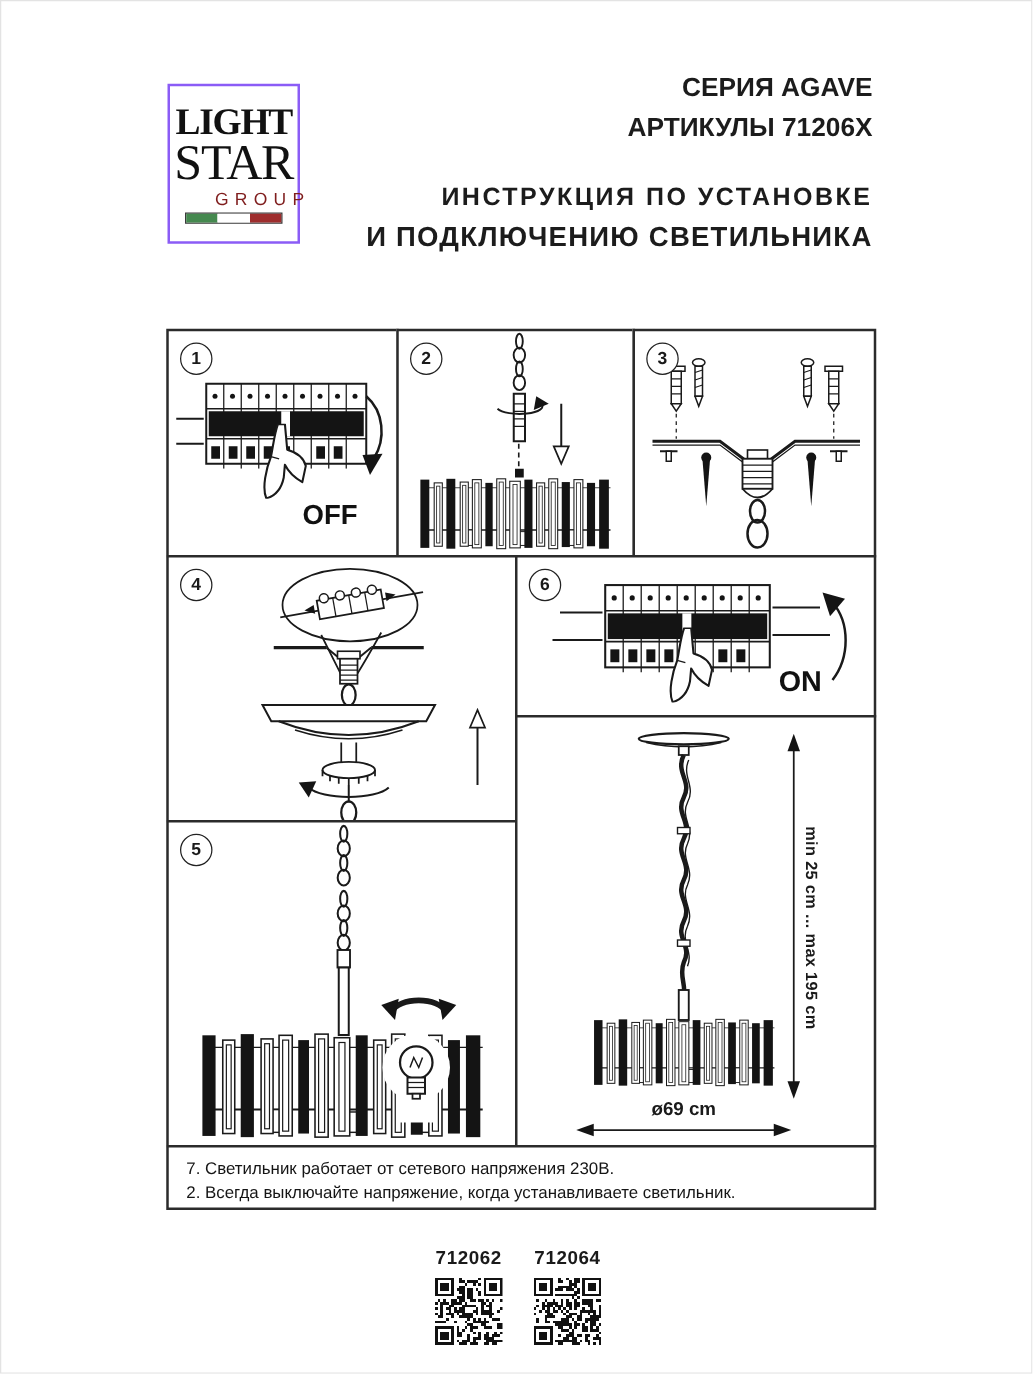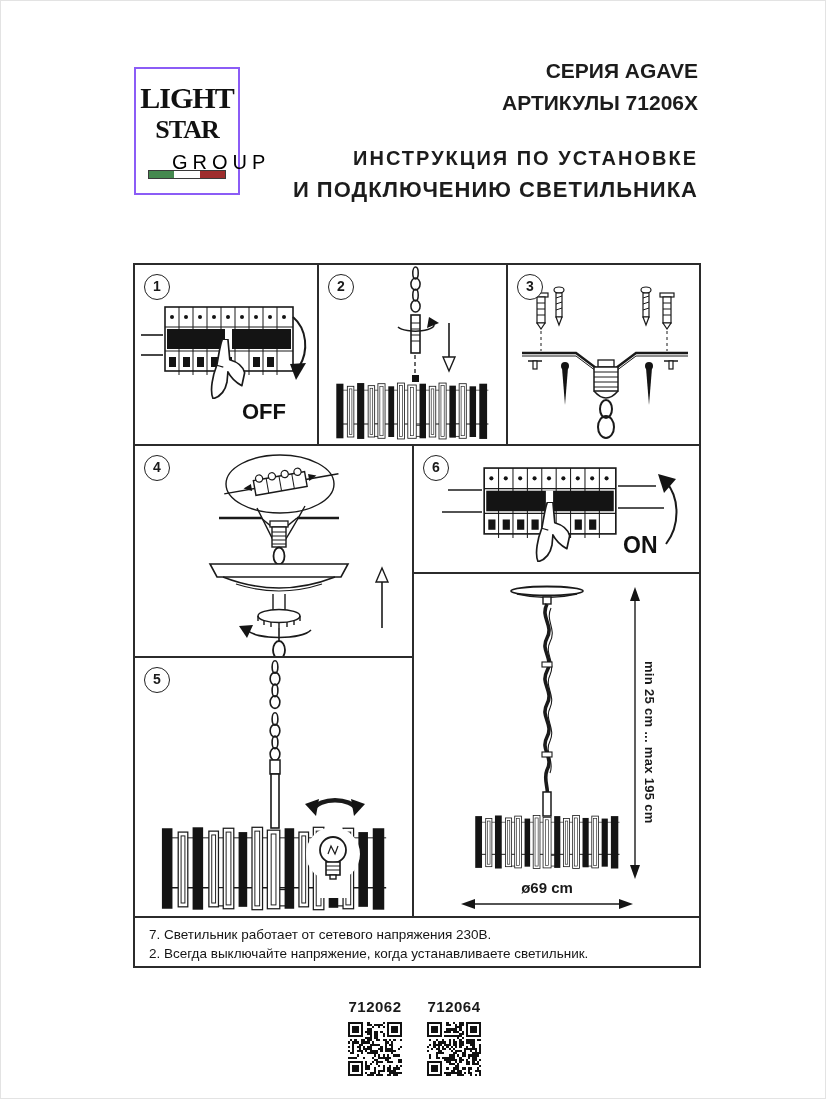--- a/index.html
+++ b/index.html
@@ -10,23 +10,23 @@
     border:1px solid #e3e3e3; overflow:hidden;
   }
   
   .logo-box {
     position:absolute; left:133px; top:66px; width:106px; height:128px;
     border:2px solid #8b5cf6; background:#fff; text-align:center;
   }
   .logo-word1 { display:block; margin-top:14px; font-family:"Liberation Serif","DejaVu Serif",serif;
     font-weight:bold; font-size:30px; line-height:30px; letter-spacing:-1px; color:#111; }
   .logo-word2 { display:block; font-family:"Liberation Serif","DejaVu Serif",serif;
-    font-weight:bold; font-size:26px; line-height:33px; letter-spacing:-1px; color:#111; }
-  .logo-word3 { display:block; margin-top:5px; font-size:20px; letter-spacing:5px;
-    color:#000000; text-indent:5px;padding-left:31px; }
+    font-weight:normal; font-size:40px; line-height:33px; letter-spacing:-1px; color:#111; }
+  .logo-word3 { display:block; margin-top:5px; font-size:14px; letter-spacing:5px;
+    color:#7f1d1d; text-indent:5px;padding-left:31px; }
   .logo-flag { position:absolute; left:12px; bottom:14px; width:78px; height:9px;
     border:1px solid #3a3a3a; display:flex; }
   .logo-flag span { flex:1; }
   .hdr-line { position:absolute; right:127px; font-weight:bold; color:#1c1c1c; }
   .hdr-series   { top:58px;  font-size:21px; }
   .hdr-articles { top:90px;  font-size:21px; }
   .hdr-title1   { top:146px; font-size:20px; letter-spacing:2px; }
   .hdr-title2   { top:176px; font-size:22px; letter-spacing:1px; }
   
   .grid { position:absolute; left:132px; top:262px; width:568px; height:705px; }

